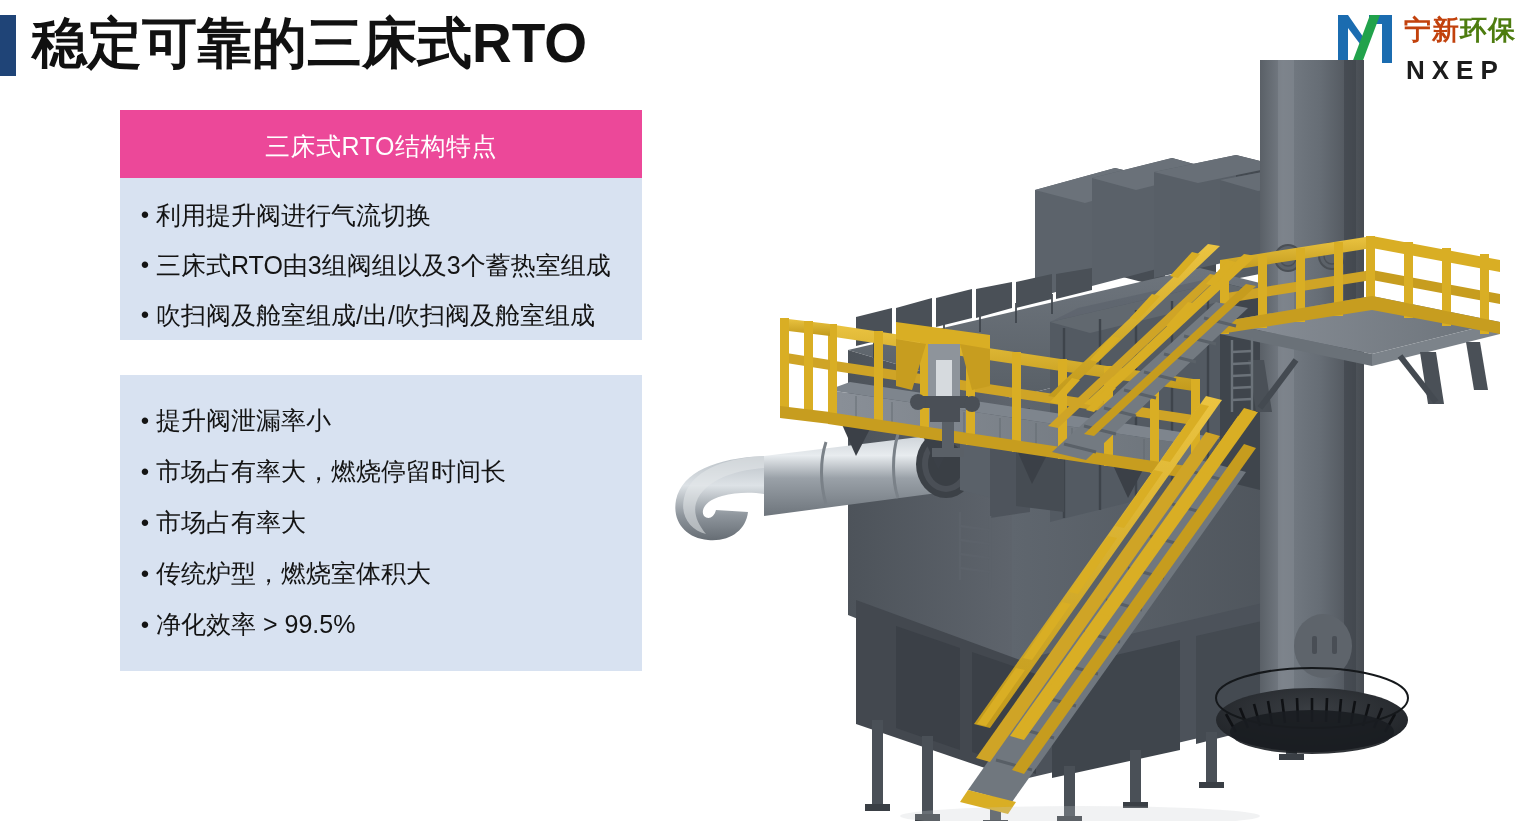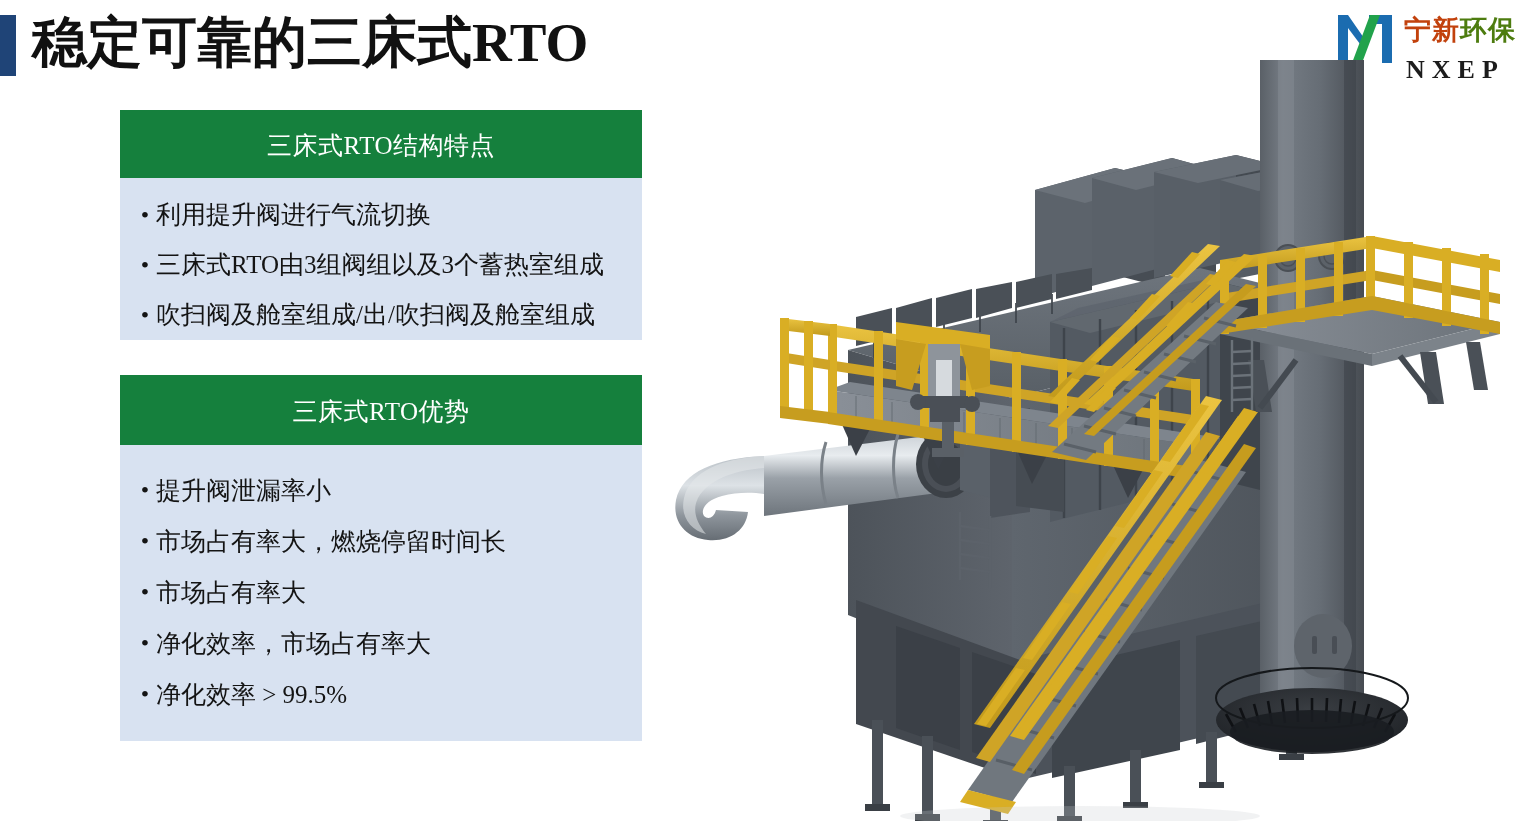--- a/index.html
+++ b/index.html
@@ -10,21 +10,20 @@
     background: #ffffff;
     font-family: "Liberation Sans", "DejaVu Sans", sans-serif;
     overflow: hidden;
   }
 
   #slide {
     position: relative;
     width: 1520px;
     height: 626px;
     background: #ffffff;
-    font-family: Liberation Serif, serif;
   }
 
   
   .title-accent {
     position: absolute;
     left: 0px;
     top: 15px;
     width: 16px;
     height: 61px;
     background: #1F4477;
@@ -83,21 +82,21 @@
   
   .panel {
     position: absolute;
     left: 120px;
     width: 522px;
   }
   #panel-structure { top: 110px; }
   #panel-advantage { top: 375px; }
 
   .panel-header {
-    background: #15803d;
+    background: #ec4899;
     color: #ffffff;
     text-align: center;
     font-size: 25px;
     letter-spacing: 0.5px;
   }
   #panel-structure .panel-header { height: 68px; line-height: 72px; }
   #panel-advantage .panel-header { height: 70px; line-height: 74px; }
 
   .panel-body {
     background: #D8E2F1;
@@ -175,37 +174,36 @@
         <span class="bullet-text">三床式RTO由3组阀组以及3个蓄热室组成</span>
       </div>
       <div class="bullet">
         <span class="bullet-dot">•</span>
         <span class="bullet-text">吹扫阀及舱室组成/出/吹扫阀及舱室组成</span>
       </div>
     </div>
   </div>
 
   <div class="panel" id="panel-advantage">
-    <div class="panel-header">三床式RTO优势</div>
     <div class="panel-body">
       <div class="bullet">
         <span class="bullet-dot">•</span>
         <span class="bullet-text">提升阀泄漏率小</span>
       </div>
       <div class="bullet">
         <span class="bullet-dot">•</span>
         <span class="bullet-text">市场占有率大，燃烧停留时间长</span>
       </div>
       <div class="bullet">
         <span class="bullet-dot">•</span>
         <span class="bullet-text">市场占有率大</span>
       </div>
       <div class="bullet">
         <span class="bullet-dot">•</span>
-        <span class="bullet-text">净化效率，市场占有率大</span>
+        <span class="bullet-text">传统炉型，燃烧室体积大</span>
       </div>
       <div class="bullet">
         <span class="bullet-dot">•</span>
         <span class="bullet-text">净化效率 &gt; 99.5%</span>
       </div>
     </div>
   </div>
 
   <div class="render">
     <svg viewBox="0 0 860 761" xmlns="http://www.w3.org/2000/svg">

